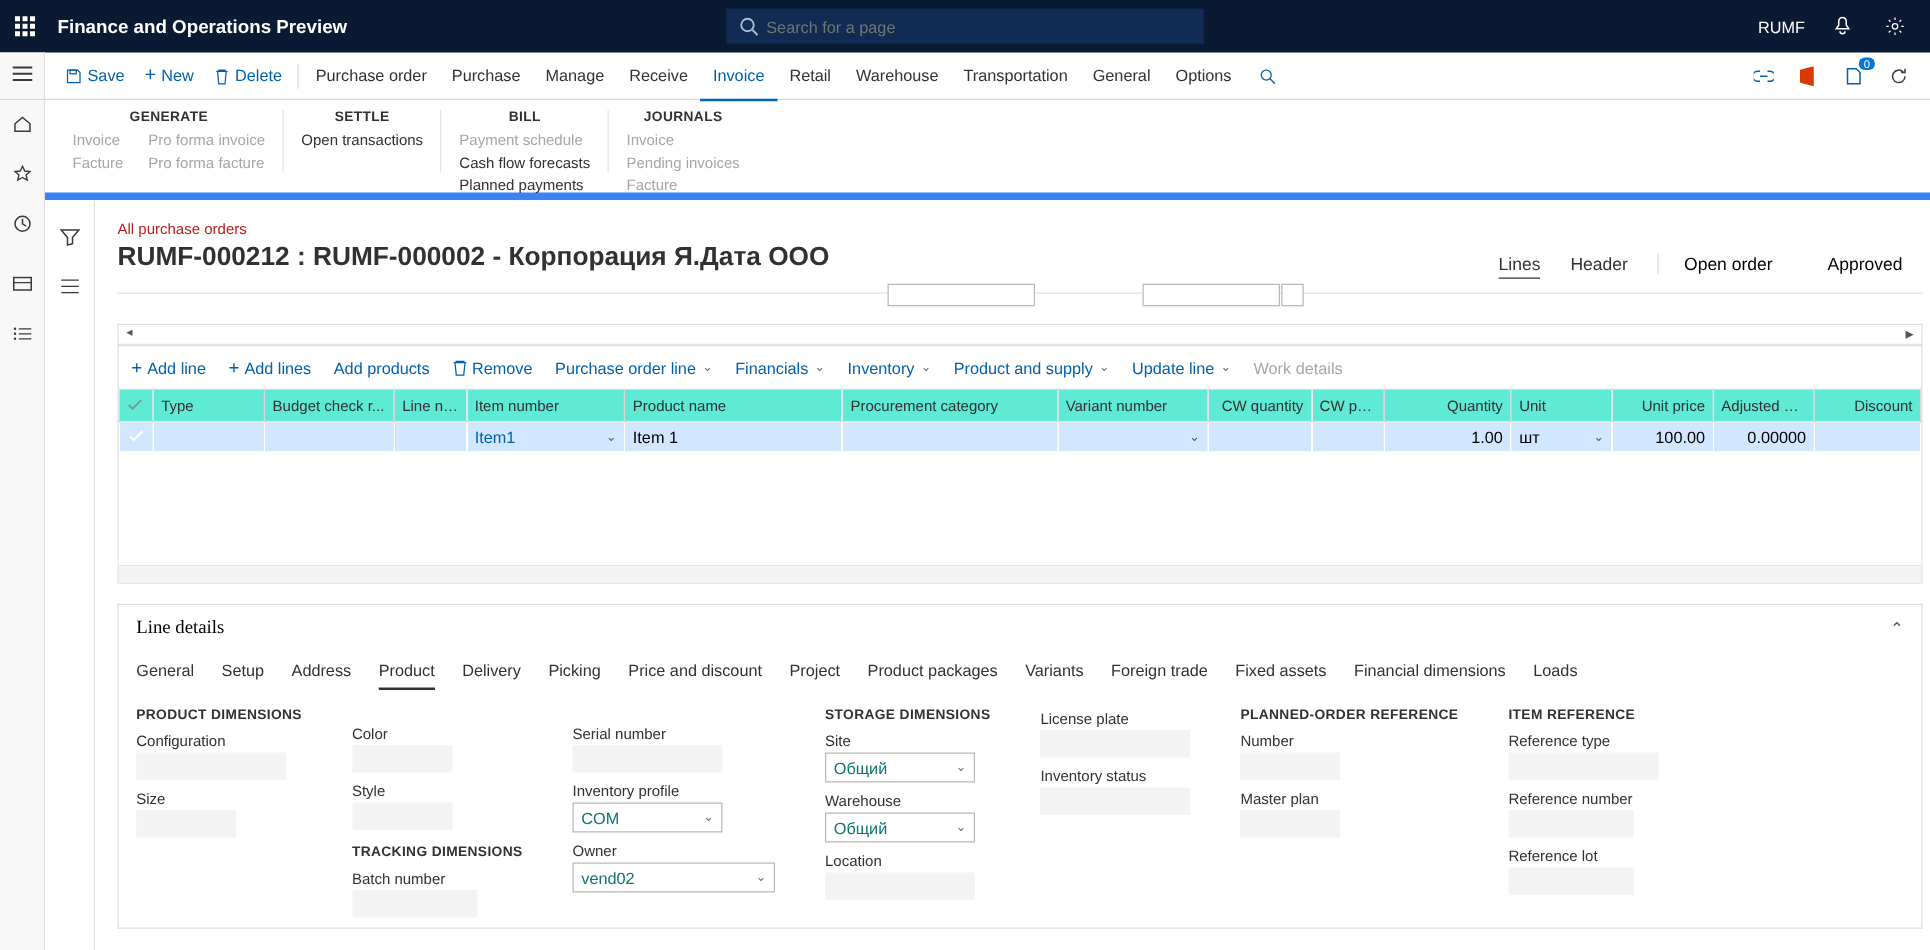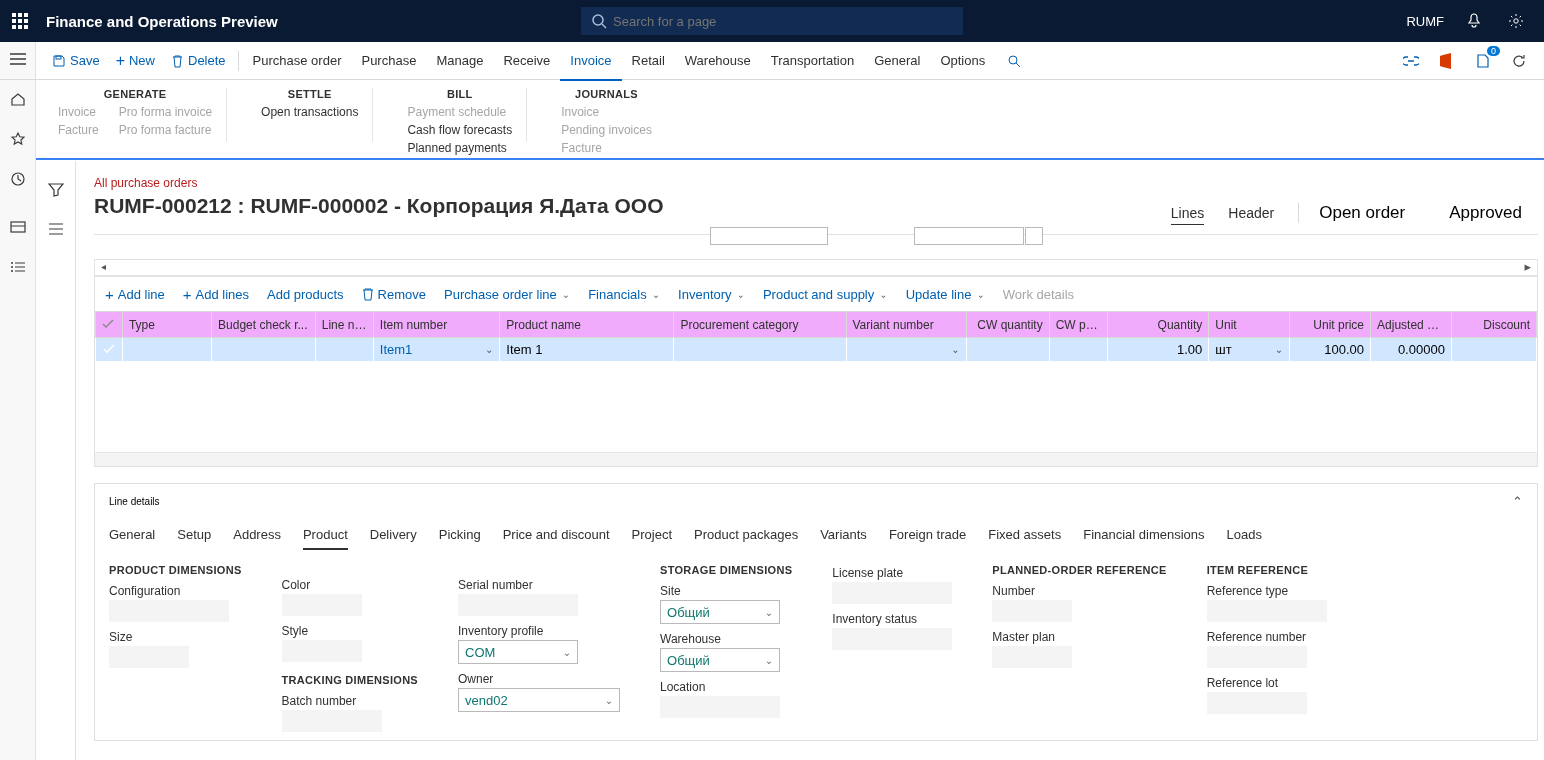--- a/index.html
+++ b/index.html
@@ -23,21 +23,21 @@
   .menubar .sep { width:1px; height:20px; background:#d9d9d9; margin:0 4px; }
   .menubar .tab { color:#323130; padding:0 10px; height:38px; display:flex; align-items:center; cursor:pointer; }
   .menubar .tab.active { color:#0060b0; position:relative; }
   .menubar .tab.active::after { content:""; position:absolute; left:0; right:0; bottom:-1px; height:2px; background:#0062c2; }
   .menubar-right { position:absolute; right:0; display:flex; align-items:center; gap:14px; padding-right:14px; height:38px; }
   .menubar-right .micon { display:flex; align-items:center; justify-content:center; width:22px; height:22px; cursor:pointer; }
   .pill-badge { position:relative; }
   .pill-badge::after { content:"0"; position:absolute; top:-4px; right:-6px; background:#0078d4; color:#fff; font-size:9px; border-radius:7px; padding:0 4px; }
 
   
-  .ribbon { height:80px; border-bottom:2px solid #3b82f6; display:flex; padding:8px 0 16px 44px;gap:20px; }
+  .ribbon { height:80px; border-bottom:6px solid #3b82f6; display:flex; padding:8px 0 16px 44px; }
   .rgroup { padding:0 14px; border-right:1px solid #e5e5e5; }
   .rgroup:last-child { border-right:none; }
   .rgroup-title { text-align:center; font-size:11px; font-weight:600; color:#323130; letter-spacing:0.3px; margin-bottom:4px; text-transform:uppercase; }
   .rgroup-body { display:flex; gap:20px; }
   .rcol { display:flex; flex-direction:column; gap:2px; }
   .rlink { color:#323130; font-size:12px; cursor:pointer; line-height:16px; }
   .rlink.muted { color:#a6a6a6; }
 
   
   .leftnav { position:absolute; top:42px; left:0; width:36px; height:718px; background:#f8f8f8; border-right:1px solid #e0e0e0; display:flex; flex-direction:column; align-items:center; padding-top:8px; gap:22px; }
@@ -47,53 +47,53 @@
   .filterbar { position:absolute; top:161px; left:36px; width:40px; border-right:1px solid #e0e0e0; height:599px; display:flex; flex-direction:column; align-items:center; padding-top:22px; gap:22px; background:#fff; }
 
   
   .main { position:absolute; top:161px; left:76px; right:0; bottom:0; overflow:hidden; background:#fff; padding:14px 0 0 18px; }
   .breadcrumb-link { color:#b91c1c; font-size:12px; cursor:pointer; }
   .page-title { font-size:21px; font-weight:600; color:#323130; margin-top:4px; }
   .view-switch { position:absolute; top:42px; right:22px; display:flex; align-items:center; gap:24px; }
   .view-switch .vs { color:#323130; cursor:pointer; font-size:14px; }
   .view-switch .vs.active { color:#323130; font-weight:400; position:relative; }
   .view-switch .vs.active::after { content:""; position:absolute; left:0; right:0; bottom:-4px; height:1px; background:#323130; }
-  .status-pill { padding-left:20px; border-left:1px solid #d9d9d9; font-size:17px; }
+  .status-pill { padding-left:20px; border-left:1px solid #d9d9d9; font-size:14px; }
 
   
   .partial-row { margin-top:16px; height:26px; background:#fff; border:1px solid #e0e0e0; border-left:none; border-right:none; position:relative; margin-right:6px;}
   .partial-row .box { position:absolute; height:18px; border:1px solid #b9b9b9; top:-8px; background:#fff;}
   .b1 { left:616px; width:118px; }
   .b2 { left:820px; width:110px; }
   .b2b{ position:absolute; height:18px; border:1px solid #b9b9b9; top:-8px; background:#fff; left:931px; width:18px;}
   .scroll-hint { height:16px; background:#fff; border:1px solid #e5e5e5; border-top:none; margin-right:6px; font-size:10px; color:#555; padding-left:6px; line-height:14px;}
   .scroll-right-hint { float:right; margin-right:6px; }
 
   
   .section-title { font-size:15px; font-weight:400; color:#323130; margin:18px 0 8px 10px; }
   .lines-card { border:1px solid #e0e0e0; margin-right:6px; }
   .lines-toolbar { height:34px; display:flex; align-items:center; gap:18px; padding:0 10px; }
   .lines-toolbar .tb { color:#0060b0; font-size:13px; display:flex; align-items:center; gap:4px; cursor:pointer; }
   .lines-toolbar .tb.muted { color:#a6a6a6; }
   .caret { font-size:10px; color:#6c6c6c; margin-left:1px; }
   table.grid { border-collapse:collapse; width:100%; table-layout:fixed; }
-  table.grid th { font-size:12px; font-weight:400; color:#323130; text-align:left; padding:4px 6px; border:1px solid #d9d9d9; background:#f0abfc; height:26px; white-space:nowrap; overflow:hidden; text-overflow:ellipsis; }
+  table.grid th { font-size:12px; font-weight:400; color:#323130; text-align:left; padding:4px 6px; border:1px solid #d9d9d9; background:#5eead4; height:26px; white-space:nowrap; overflow:hidden; text-overflow:ellipsis; }
   table.grid th.right { text-align:right; }
   table.grid td { font-size:13px; padding:2px 6px; height:24px; border:1px solid transparent; white-space:nowrap; overflow:hidden; background:#d0e7ff; }
   table.grid td.right { text-align:right; }
   .rowcheck { width:26px; background:#0060b0; text-align:center; color:#fff; }
   .hdrcheck { width:26px; text-align:center; }
   .cell-dd { display:flex; justify-content:space-between; align-items:center; }
   .dd-caret { color:#555; font-size:10px; }
   .grid-body-pad { height:90px; background:#fff; }
   .grid-scroll { height:14px; background:#f4f4f4; border-top:1px solid #e5e5e5; }
 
   
   .ld-title-row { display:flex; justify-content:space-between; align-items:center; border:1px solid #e0e0e0; border-bottom:none; margin:16px 6px 0 0; padding:10px 14px; }
-  .ld-title { font-size:10px; }
+  .ld-title { font-size:15px;font-family:Liberation Serif, serif; }
   .chev-up { color:#555; }
   .ld-tabs { display:flex; gap:22px; border:1px solid #e0e0e0; border-top:none; border-bottom:none; padding:8px 14px 0 14px; margin-right:6px;}
   .ld-tab { font-size:13px; padding-bottom:6px; cursor:pointer; color:#323130;}
   .ld-tab.active { border-bottom:2px solid #323130; }
   .ld-body { border:1px solid #e0e0e0; border-top:none; margin-right:6px; padding:12px 14px 4px 14px; display:flex; gap:40px; }
   .ld-col { display:flex; flex-direction:column; }
   .grp-title { font-size:11px; font-weight:600; color:#323130; margin:2px 0 4px 0; letter-spacing:0.3px;}
   .fld-label { font-size:12px; color:#323130; margin-top:4px; }
   .fld-input { width:120px; height:22px; background:#f4f4f4; border:none; margin-top:2px; margin-bottom:4px; padding:0 6px; color:#0060b0; font-size:13px;}
   .fld-input.blank { background:#f4f4f4; }

